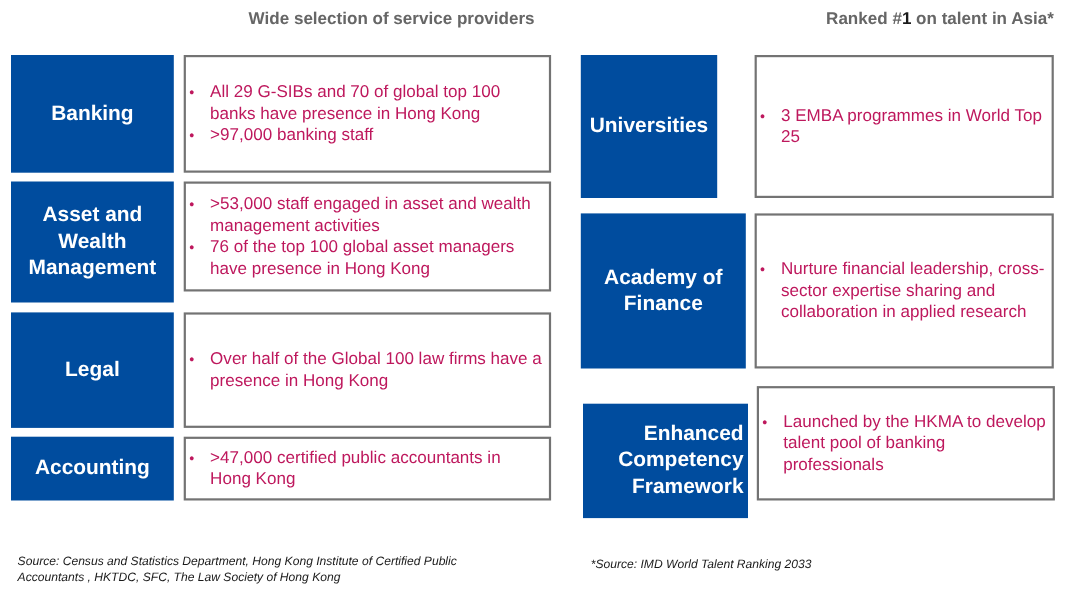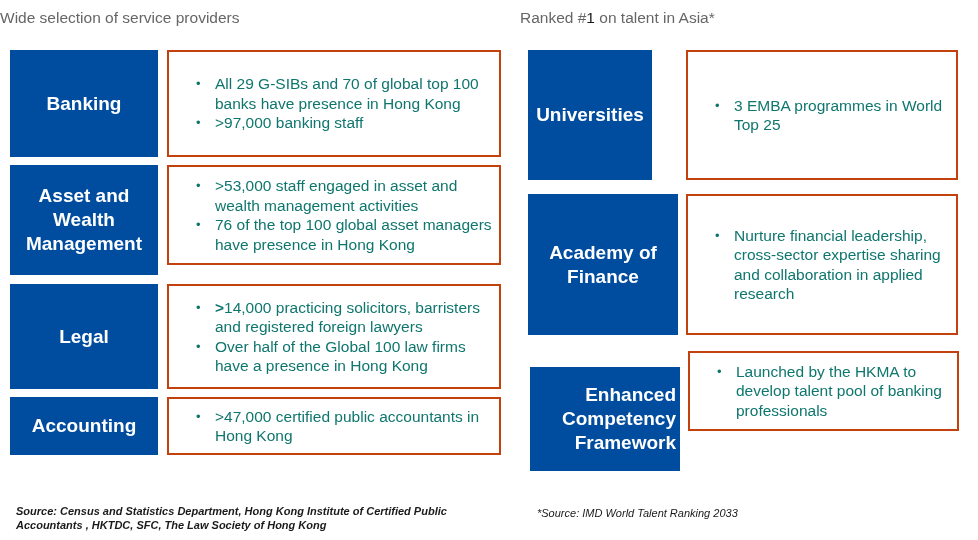--- a/index.html
+++ b/index.html
@@ -1,33 +1,33 @@
 <!DOCTYPE html>
 <html><head>
   <meta charset="utf-8">
   <style>
     * { box-sizing: border-box; margin: 0; padding: 0; }
     html, body { width: 978px; height: 540px; background: #ffffff; overflow: hidden; }
     body { position: relative; font-family: "Liberation Sans", sans-serif; color: #1a1a1a; }
 
     .heading {
-      position: absolute; top: 9px; font-weight: normal; font-size: 15.5px; color: #666666;
-      text-align: left; white-space: nowrap;
+      position: absolute; top: 9px; font-weight: bold; font-size: 15.5px; color: #666666;
+      text-align: right; white-space: nowrap;
     }
     .heading .emph { color: #1a1a1a; }
 
     .label-box {
       position: absolute; background: #004c9e; color: #ffffff; font-weight: bold;
       display: flex; align-items: center; justify-content: center; text-align: center;
       font-size: 19px; line-height: 24px; padding: 0 4px;
     }
     .text-box {
-      position: absolute; background: #ffffff; border: 2px solid #c2410c;
-      display: flex; align-items: center; padding: 0 6px 0 24px;
-      font-size: 15.5px; line-height: 19.5px; color: #0f766e;
+      position: absolute; background: #ffffff; border: 2px solid #737373;
+      display: flex; align-items: center; padding: 0 6px 0 0;
+      font-size: 15.5px; line-height: 19.5px; color: #be185d;
     }
     .text-box ul { list-style: none; width: 100%; }
     .text-box li { position: relative; padding-left: 22px; }
     .text-box li::before {
       content: "\2022"; position: absolute; left: 3px; top: 0; font-size: 13px;
     }
     .text-box li .b { font-weight: bold; }
 
     .source {
       position: absolute; font-style: italic; font-size: 11px; line-height: 14px; color: #1a1a1a;
@@ -50,21 +50,20 @@
 <div class="text-box" style="left:167px; top:165px; width:334px; height:100px;">
   <ul>
     <li>&gt;53,000 staff engaged in asset and wealth management activities</li>
     <li>76 of the top 100 global asset managers have presence in Hong Kong</li>
   </ul>
 </div>
 
 <div class="label-box" style="left:10px; top:284px; width:148px; height:105px;">Legal</div>
 <div class="text-box" style="left:167px; top:284px; width:334px; height:105px;">
   <ul>
-    <li><span class="b">&gt;</span><span>14,000 practicing solicitors, barristers and registered foreign lawyers</span></li>
     <li>Over half of the Global 100 law firms have a presence in Hong Kong</li>
   </ul>
 </div>
 
 <div class="label-box" style="left:10px; top:397px; width:148px; height:58px;">Accounting</div>
 <div class="text-box" style="left:167px; top:397px; width:334px; height:58px;">
   <ul>
     <li>&gt;47,000 certified public accountants in Hong Kong</li>
   </ul>
 </div>
@@ -81,20 +80,20 @@
 </div>
 
 <div class="label-box" style="left:528px; top:194px; width:150px; height:141px;">Academy of Finance</div>
 <div class="text-box" style="left:686px; top:194px; width:272px; height:141px;">
   <ul>
     <li>Nurture financial leadership, cross-sector expertise sharing and collaboration in applied research</li>
   </ul>
 </div>
 
 <div class="label-box" style="left:530px; top:367px; width:150px; height:104px;text-align:right;">Enhanced Competency Framework</div>
-<div class="text-box" style="left:688px; top:351px; width:271px; height:80px;">
+<div class="text-box" style="left:688px; top:351px; width:271px; height:104px;">
   <ul>
     <li>Launched by the HKMA to develop talent pool of banking professionals</li>
   </ul>
 </div>
 
-<div class="source" style="left:16px; top:504px; width:440px;font-weight:bold;">Source: Census and Statistics Department, Hong Kong Institute of Certified Public Accountants , HKTDC, SFC, The Law Society of Hong Kong</div>
+<div class="source" style="left:16px; top:504px; width:440px;">Source: Census and Statistics Department, Hong Kong Institute of Certified Public Accountants , HKTDC, SFC, The Law Society of Hong Kong</div>
 <div class="source" style="left:537px; top:506px; width:300px;">*Source: IMD World Talent Ranking 2033</div>
 
 </body></html>

